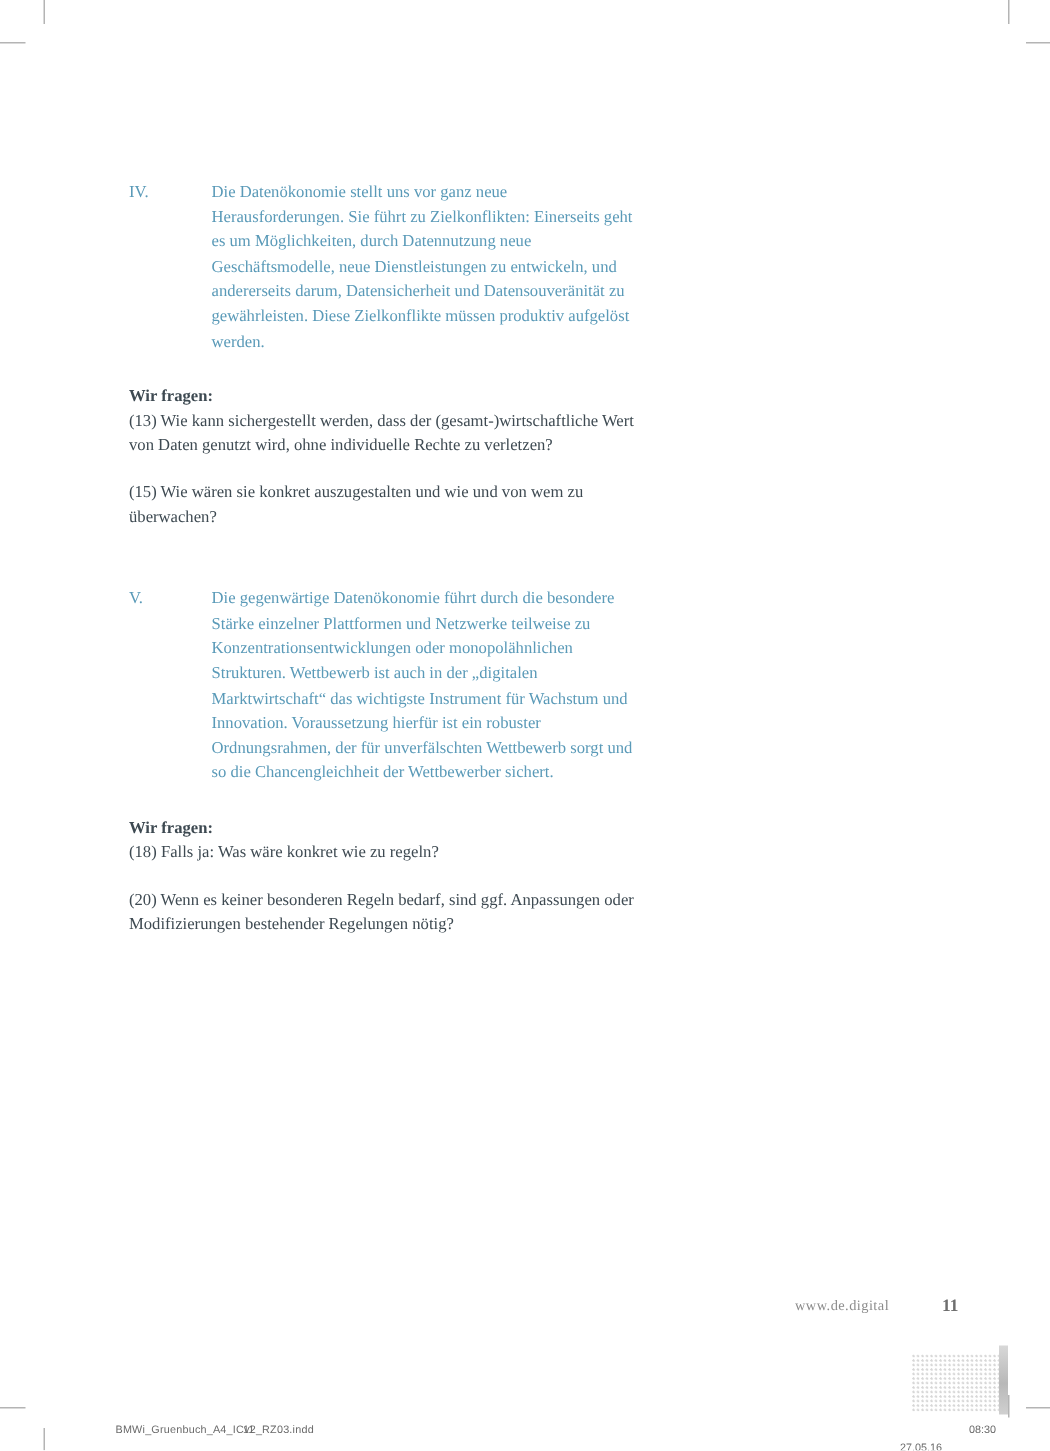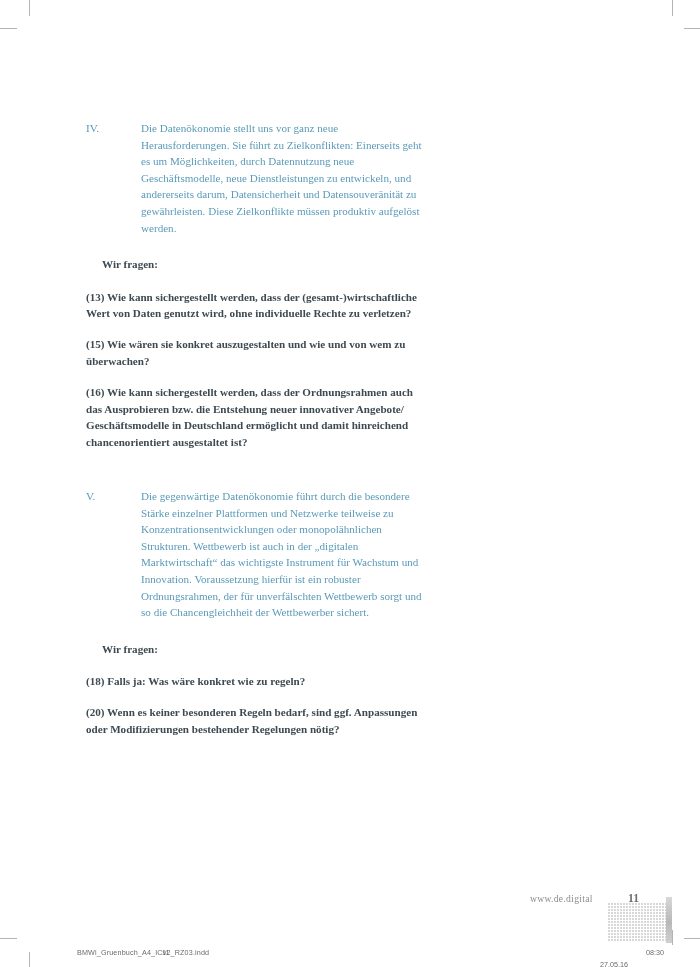--- a/index.html
+++ b/index.html
@@ -51,39 +51,38 @@
   .para-text {
     flex: 1 1 auto;
     text-align: left;
   }
 
   .ask-heading {
     color: #3e4a52;
     font-size: 11.1px;
     line-height: 16.6px;
     font-weight: bold;
-    margin: 16px;
+    margin: 0;
   }
 
   .question {
     color: #3e4a52;
     font-size: 11.1px;
     line-height: 16.6px;
     margin: 0 0 14.5px 0;
-    font-weight: bold;
   }
   .question:last-child { margin-bottom: 0; }
 
   .section-gap { height: 23px; }
 
   
   .footer {
     position: absolute;
     left: 0;
-    top: 893px;
+    top: 865px;
     width: 700px;
     height: 24px;
   }
   .footer-url {
     position: absolute;
     left: 530px;
     top: 0;
     font-size: 9.6px;
     color: #8c8c8c;
     letter-spacing: 0.3px;
@@ -173,21 +172,20 @@
 
     <div class="para-block">
       <div class="para-numeral">IV.</div>
       <div class="para-text">Die Datenökonomie stellt uns vor ganz neue Herausforderungen. Sie führt zu Zielkonflikten: Einerseits geht es um Möglichkeiten, durch Datennutzung neue Geschäftsmodelle, neue Dienstleistungen zu entwickeln, und andererseits darum, Datensicherheit und Datensouveränität zu gewährleisten. Diese Zielkonflikte müssen produktiv aufgelöst werden.</div>
     </div>
 
     <div class="ask-heading">Wir fragen:</div>
 
     <div class="question">(13) Wie kann sichergestellt werden, dass der (gesamt-)wirtschaftliche Wert von Daten genutzt wird, ohne individuelle Rechte zu verletzen?</div>
     <div class="question">(15) Wie wären sie konkret auszugestalten und wie und von wem zu überwachen?</div>
-    <div class="question">(16) Wie kann sichergestellt werden, dass der Ordnungsrahmen auch das Ausprobieren bzw. die Entstehung neuer innovativer Angebote/ Geschäftsmodelle in Deutschland ermöglicht und damit hinreichend chancenorientiert ausgestaltet ist?</div>
 
     <div class="section-gap"></div>
 
     <div class="para-block">
       <div class="para-numeral">V.</div>
       <div class="para-text">Die gegenwärtige Datenökonomie führt durch die besondere Stärke einzelner Plattformen und Netzwerke teilweise zu Konzentrationsentwicklungen oder monopolähnlichen Strukturen. Wettbewerb ist auch in der „digitalen Marktwirtschaft“ das wichtigste Instrument für Wachstum und Innovation. Voraussetzung hierfür ist ein robuster Ordnungsrahmen, der für unverfälschten Wettbewerb sorgt und so die Chancengleichheit der Wettbewerber sichert.</div>
     </div>
 
     <div class="ask-heading">Wir fragen:</div>
 

